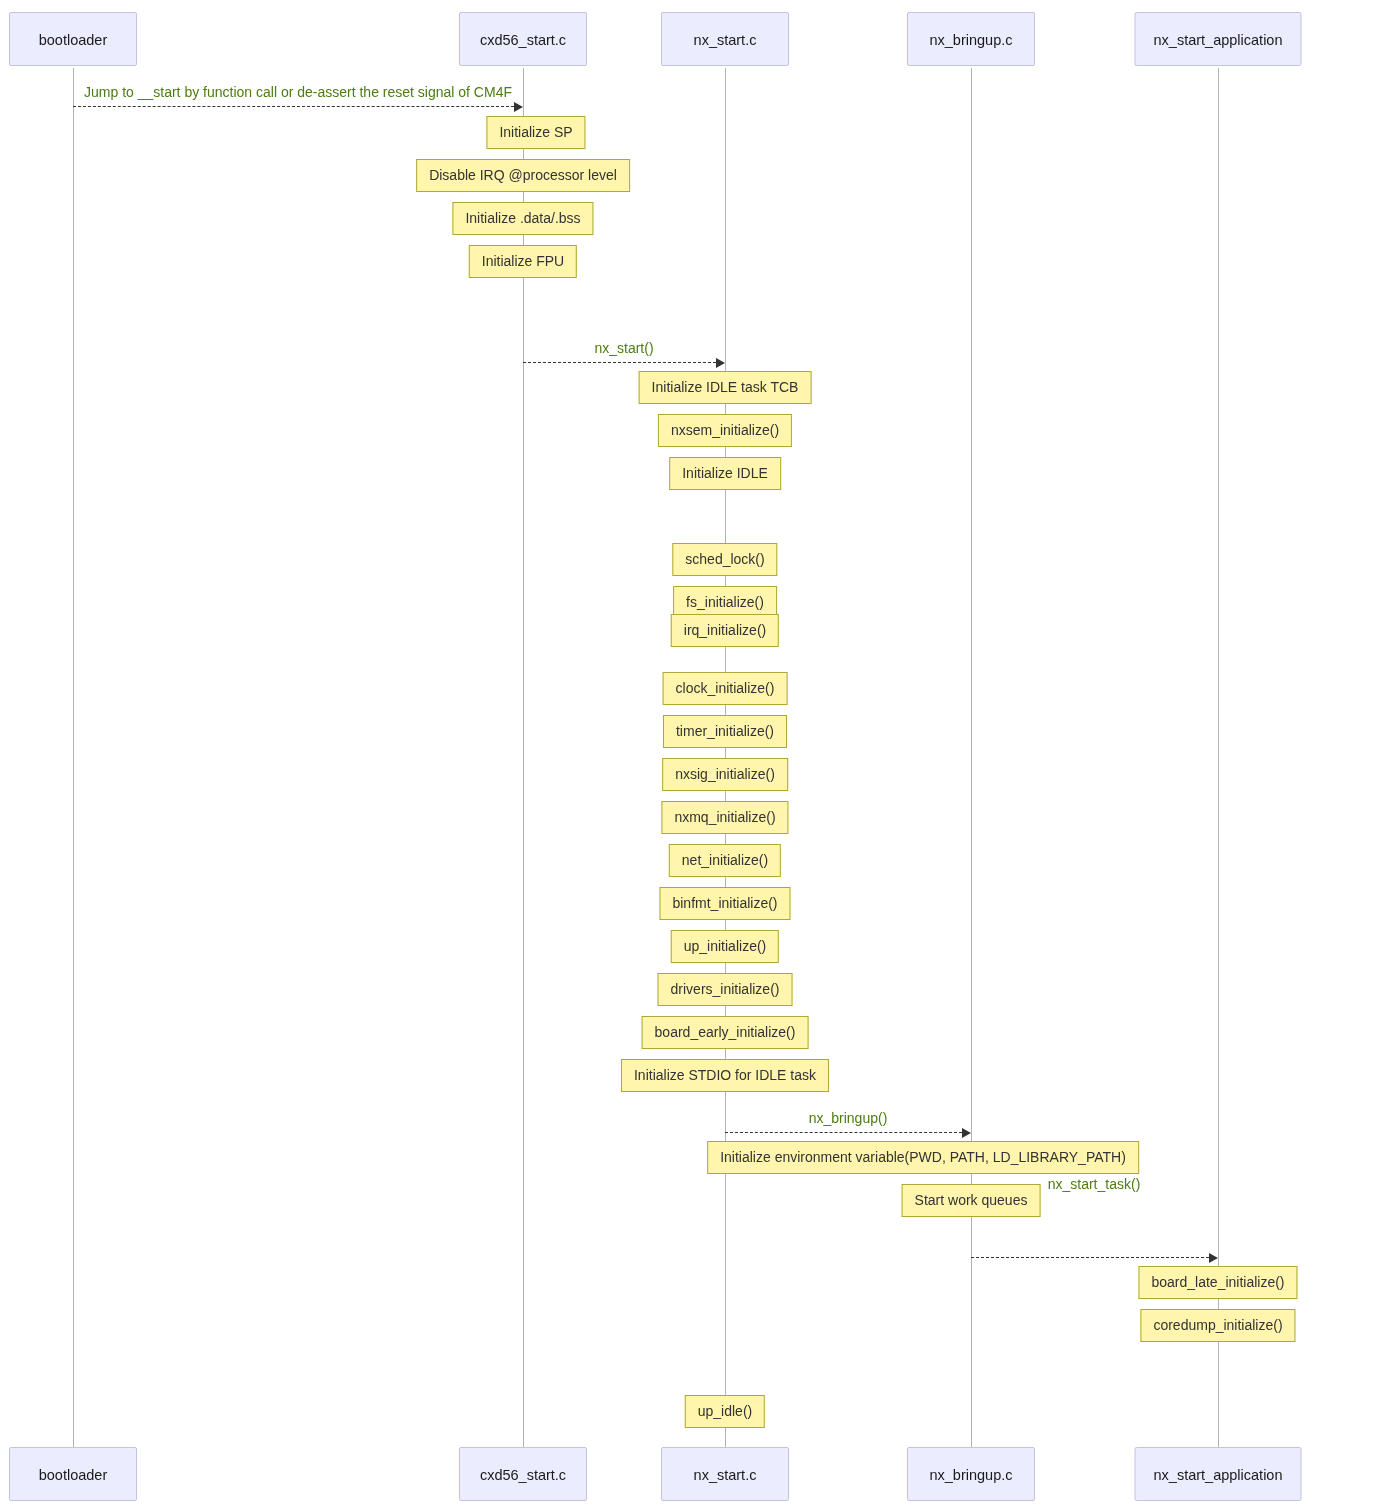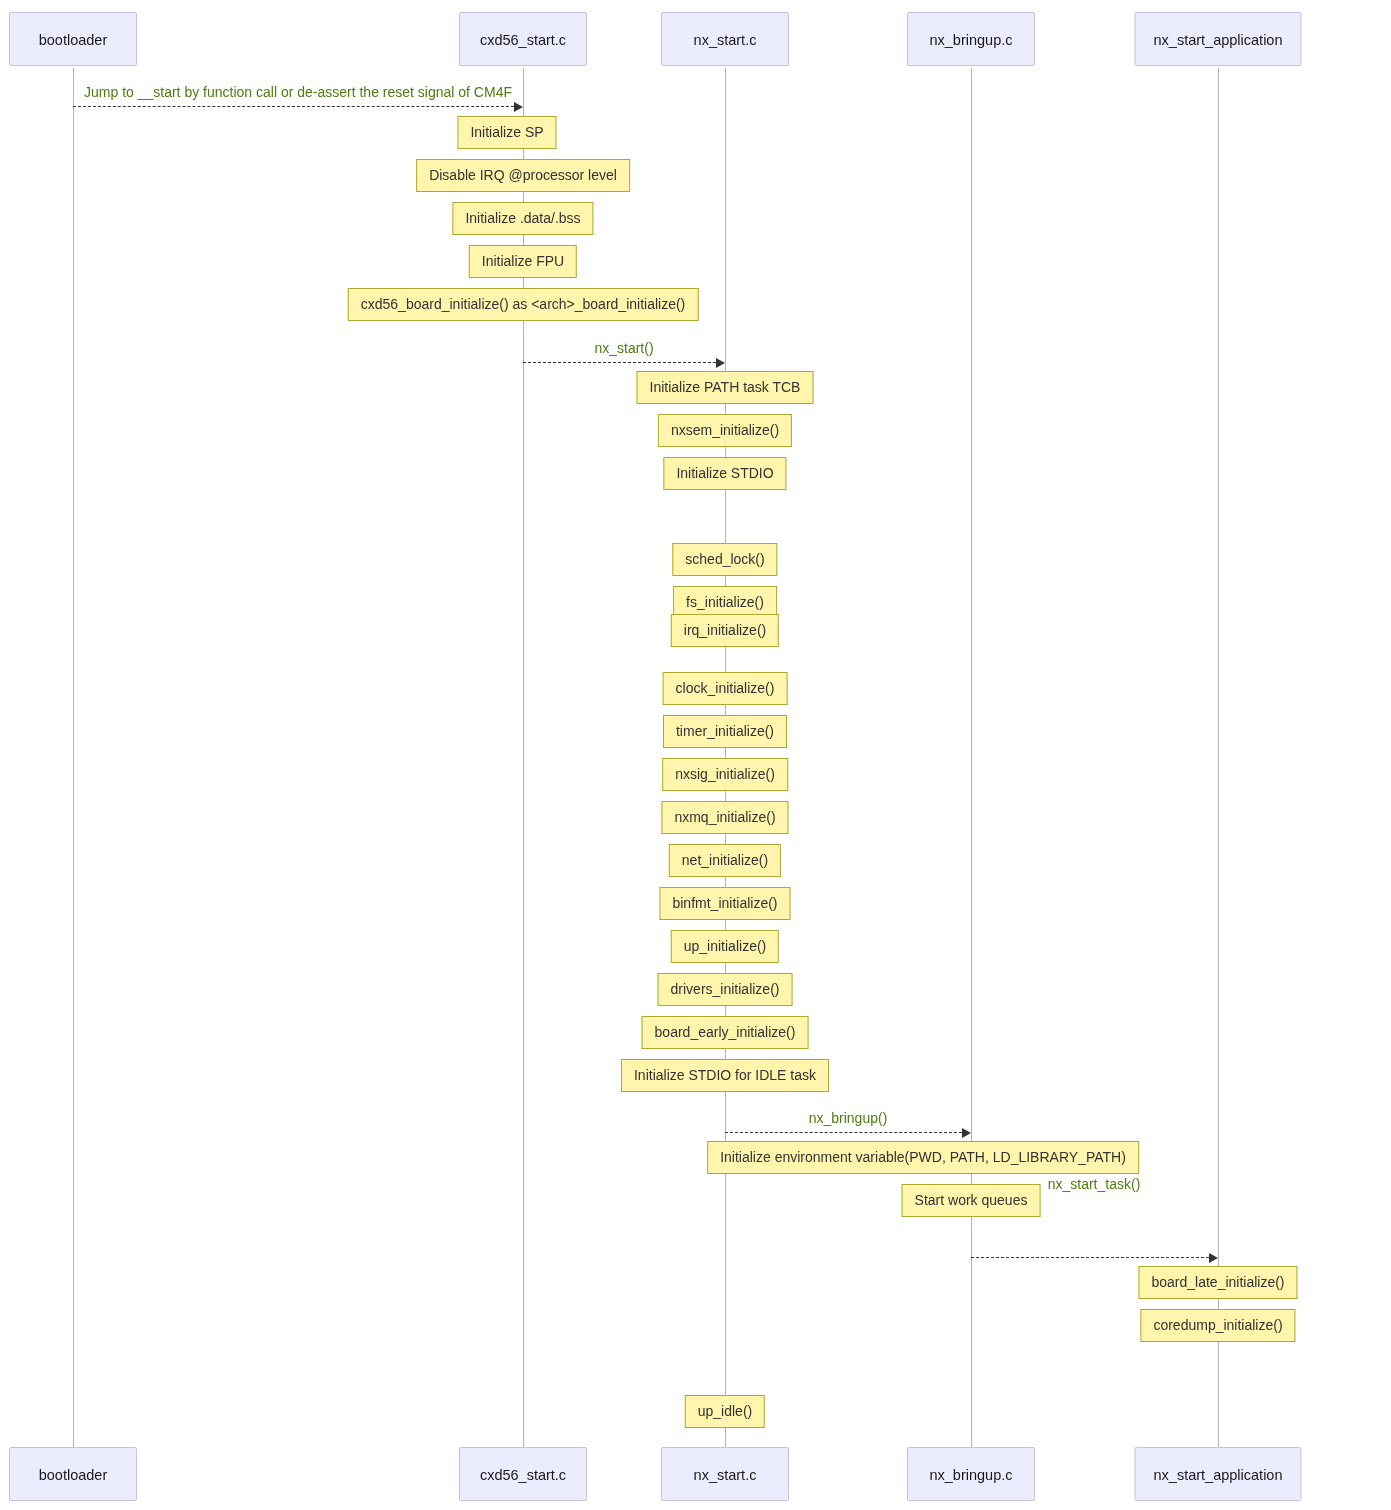--- a/index.html
+++ b/index.html
@@ -89,33 +89,32 @@
   <div class="actor" style="left:73px;   top:12px">bootloader</div>
   <div class="actor" style="left:523px;  top:12px">cxd56_start.c</div>
   <div class="actor" style="left:725px;  top:12px">nx_start.c</div>
   <div class="actor" style="left:971px;  top:12px">nx_bringup.c</div>
   <div class="actor" style="left:1218px; top:12px">nx_start_application</div>
 
   <div class="msg-label" style="left:298px; top:84px">Jump to __start by function call or de-assert the reset signal of CM4F</div>
   <div class="msg-line" style="left:73px; top:106px; width:441px"></div>
   <div class="arrow-head" style="left:514px; top:102px"></div>
 
-  <div class="note" style="left:507px; top:116px">Initialize SP</div>
+  <div class="note" style="left:536px; top:116px">Initialize SP</div>
   <div class="note" style="left:523px; top:159px">Disable IRQ @processor level</div>
   <div class="note" style="left:523px; top:202px">Initialize .data/.bss</div>
   <div class="note" style="left:523px; top:245px">Initialize FPU</div>
-  <div class="note" style="left:523px; top:288px">cxd56_board_initialize() as &lt;arch&gt;_board_initialize()</div>
 
   <div class="msg-label" style="left:624px; top:340px">nx_start()</div>
   <div class="msg-line" style="left:523px; top:362px; width:193px"></div>
   <div class="arrow-head" style="left:716px; top:358px"></div>
 
-  <div class="note" style="left:725px; top:371px">Initialize PATH task TCB</div>
+  <div class="note" style="left:725px; top:371px">Initialize IDLE task TCB</div>
   <div class="note" style="left:725px; top:414px">nxsem_initialize()</div>
-  <div class="note" style="left:725px; top:457px">Initialize STDIO</div>
+  <div class="note" style="left:725px; top:457px">Initialize IDLE</div>
   <div class="note" style="left:725px; top:543px">sched_lock()</div>
   <div class="note" style="left:725px; top:586px">fs_initialize()</div>
   <div class="note" style="left:725px; top:614px">irq_initialize()</div>
   <div class="note" style="left:725px; top:672px">clock_initialize()</div>
   <div class="note" style="left:725px; top:715px">timer_initialize()</div>
   <div class="note" style="left:725px; top:758px">nxsig_initialize()</div>
   <div class="note" style="left:725px; top:801px">nxmq_initialize()</div>
   <div class="note" style="left:725px; top:844px">net_initialize()</div>
   <div class="note" style="left:725px; top:887px">binfmt_initialize()</div>
   <div class="note" style="left:725px; top:930px">up_initialize()</div>

